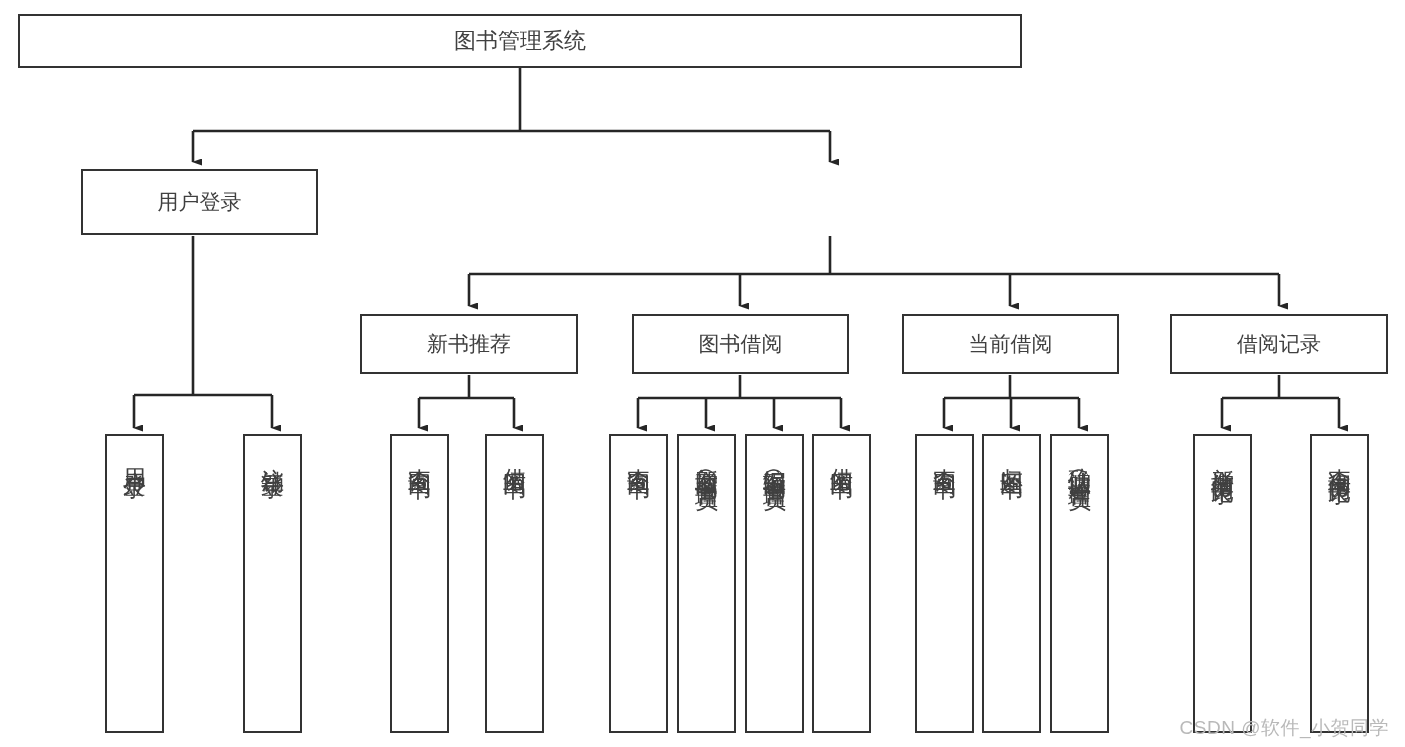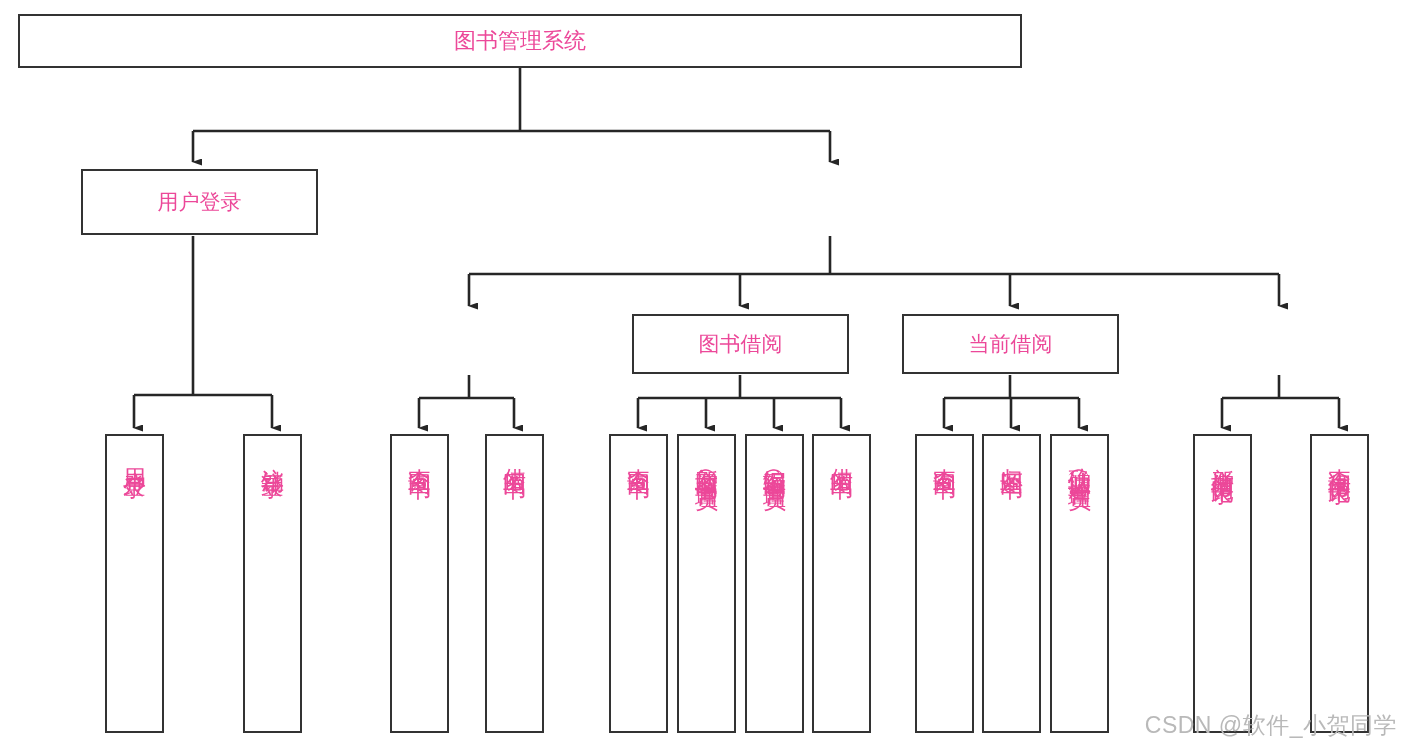--- a/index.html
+++ b/index.html
@@ -32,21 +32,21 @@
     border: 2px solid #333333;
     display: flex;
     align-items: center;
     justify-content: center;
     color: #1f1f1f;
   }
   .node-label {
     display: block;
     text-align: left;
     line-height: 1.18;
-    color: #ec4899;
+    color: #404040;
     white-space: nowrap;
   }
   .node.horizontal .node-label {
     font-size: 21px;
   }
   .node.root .node-label {
     font-size: 22px;
   }
   .node.vertical {
     align-items: flex-start;
@@ -55,23 +55,23 @@
   .node.vertical .node-label {
     writing-mode: vertical-rl;
     text-orientation: upright;
     font-size: 23px;
     letter-spacing: 3px;
     line-height: 1;
     white-space: nowrap;
   }
   .watermark {
     position: absolute;
-    right: 8px;
+    right: 16px;
     bottom: 6px;
-    font-size: 23px;
+    font-size: 19px;
     color: #b9b9b9;
     letter-spacing: 0.5px;
     white-space: nowrap;
   }
 </style>
 </head>
 <body>
 
 <div id="canvas">
 
@@ -126,25 +126,31 @@
   </svg>
 
   <div class="node root horizontal" style="left:18px; top:14px; width:1004px; height:54px;">
     <span class="node-label">图书管理系统</span>
   </div>
 
   <div class="node horizontal" style="left:81px; top:169px; width:237px; height:66px;">
     <span class="node-label">用户登录</span>
   </div>
 
+  <div class="node horizontal" style="left:360px; top:314px; width:218px; height:60px;">
+    <span class="node-label">新书推荐</span>
+  </div>
   <div class="node horizontal" style="left:902px; top:314px; width:217px; height:60px;">
     <span class="node-label">当前借阅</span>
   </div>
   <div class="node horizontal" style="left:632px; top:314px; width:217px; height:60px;">
     <span class="node-label">图书借阅</span>
+  </div>
+  <div class="node horizontal" style="left:1170px; top:314px; width:218px; height:60px;">
+    <span class="node-label">借阅记录</span>
   </div>
 
   <div class="node vertical" style="left:105px; top:434px; width:59px; height:299px;">
     <span class="node-label">用户登录</span>
   </div>
   <div class="node vertical" style="left:243px; top:434px; width:59px; height:299px;">
     <span class="node-label">注销登录</span>
   </div>
 
   <div class="node vertical" style="left:390px; top:434px; width:59px; height:299px;">

